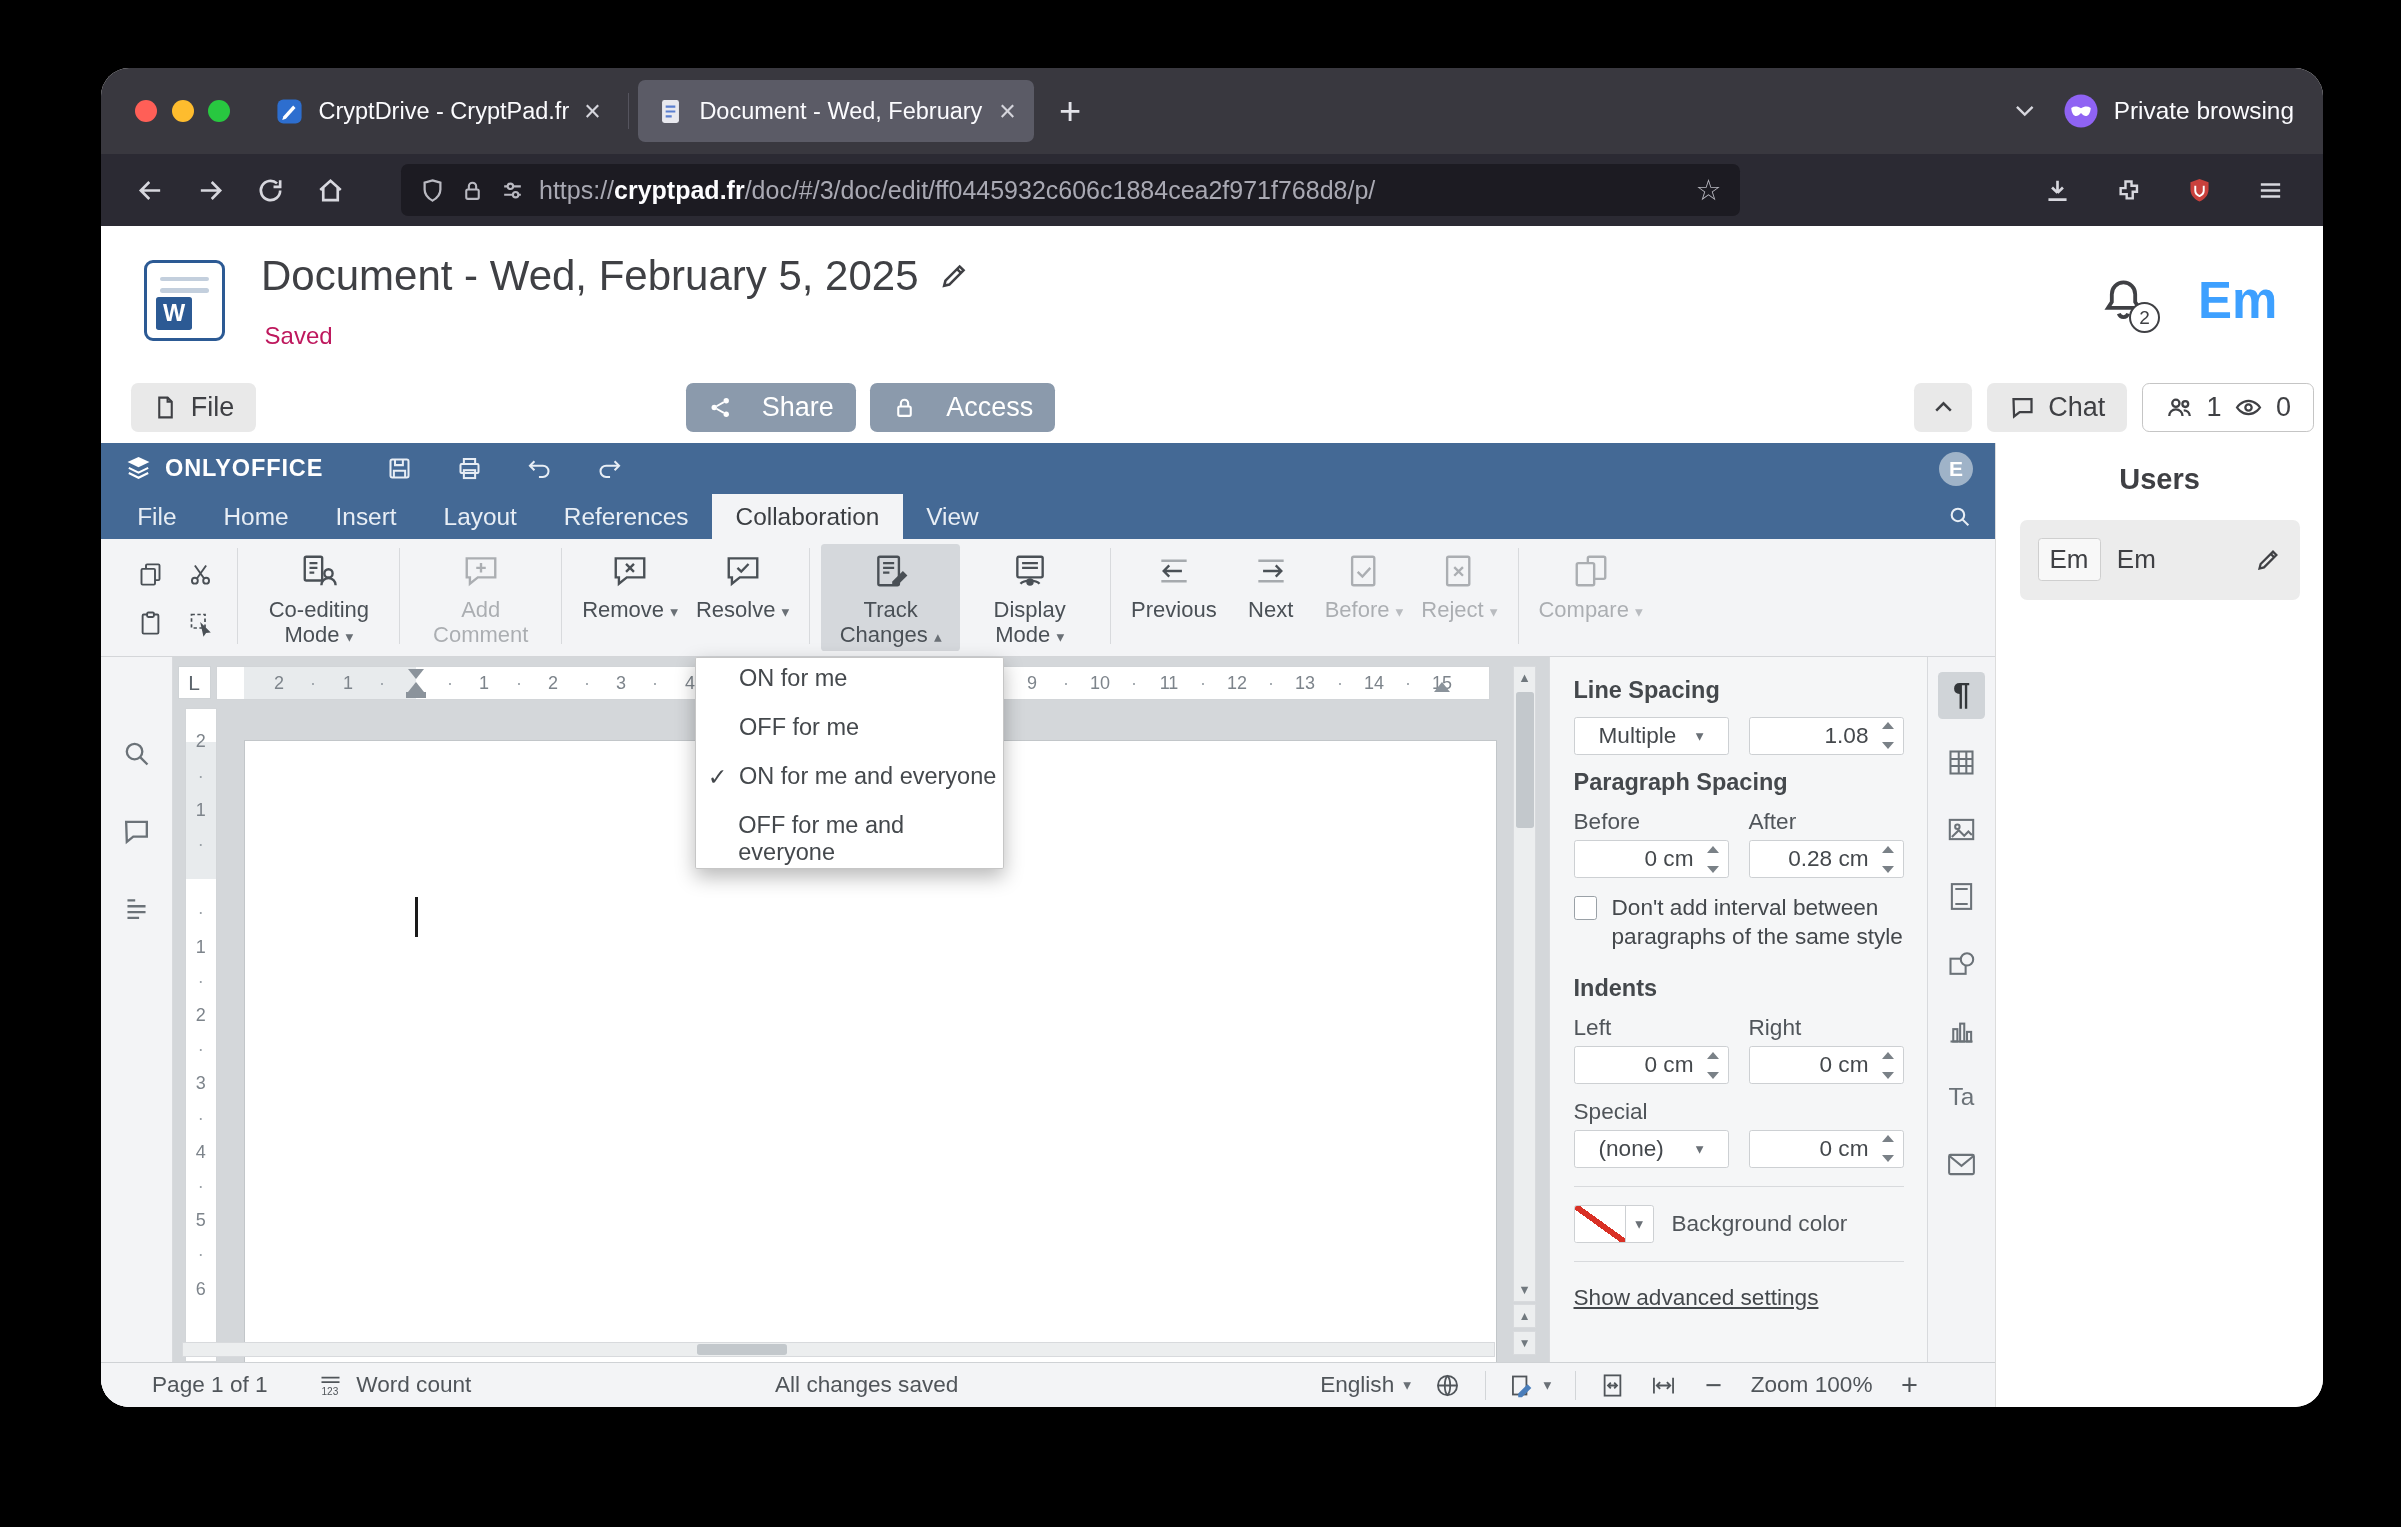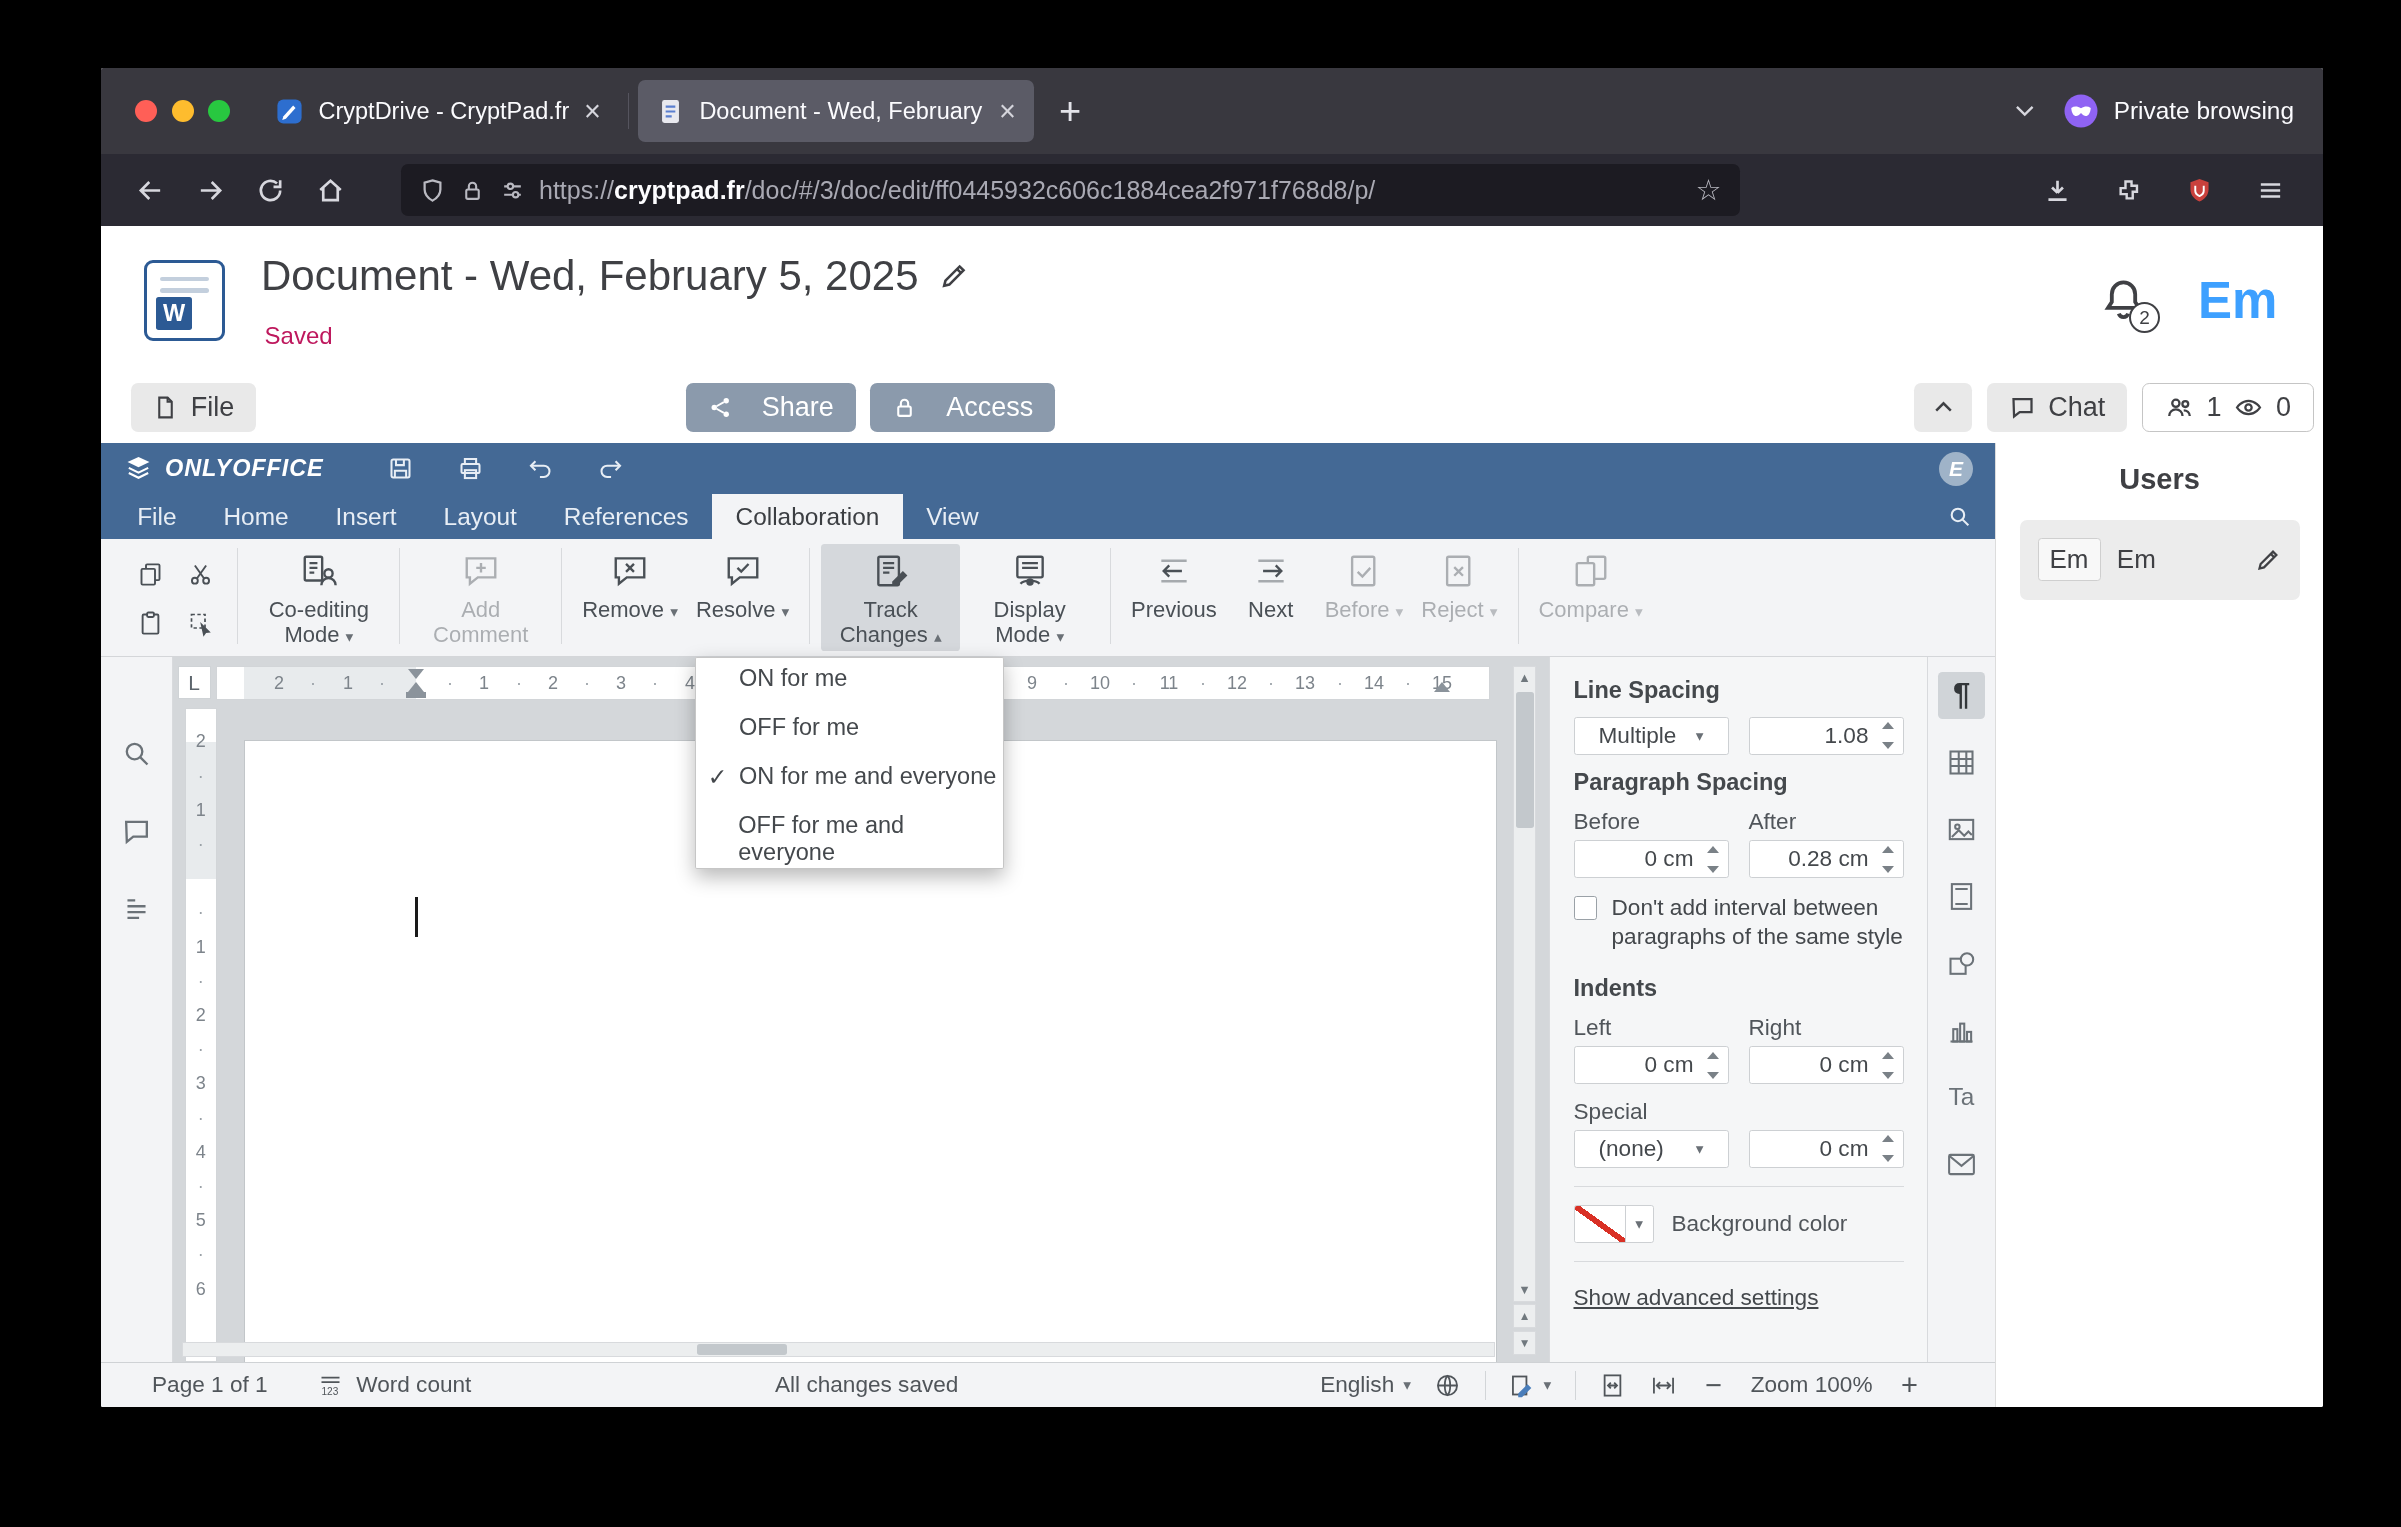--- a/index.html
+++ b/index.html
@@ -1,19 +1,19 @@
 <!DOCTYPE html>
 <html style="font-size:14.5px"><head>
 <meta charset="utf-8">
 <style>
   * { margin:0; padding:0; box-sizing:border-box; }
   html,body { background:#000; }
   body { font-family:"Liberation Sans",sans-serif; }
   .stage { position:relative; width:2401px; height:1527px; background:#000; overflow:hidden; }
-  .window { position:absolute; left:101px; top:68px; width:2222px; height:1339px; border-radius:2px;
+  .window { position:absolute; left:101px; top:68px; width:2222px; height:1339px; border-radius:28px;
             overflow:hidden; background:#fff; display:flex; flex-direction:column; }
   svg { display:block; }
 
   
   .tabbar { height:86px; background:#39383f; display:flex; align-items:center; flex-shrink:0; color:#fbfbfe; }
   .lights { display:flex; gap:14.5px; padding:0 27px 0 34px; }
   .light { width:22px; height:22px; border-radius:50%; }
   .tab { display:flex; align-items:center; gap:14.5px; height:62px; border-radius:7.2px; padding:0 18px; width:362px; }
   .tab.active { background:#5b5b66; width:396px; }
   .tab-title { flex:1; font-size:23.5px; white-space:nowrap; overflow:hidden; }
@@ -57,21 +57,21 @@
   .btn-slate { background:#8b9aac; color:#fff;gap:29px; }
   .btn-outline { background:#fff; border:0.9px solid #c5c5c5; color:#3f4044; }
   .pt-center { display:flex; gap:14.5px; margin:0 auto; }
   .pt-right { display:flex; gap:14.5px; margin-left:auto; align-items:center; }
   .collapse-btn { width:58px; justify-content:center; padding:0; }
 
   
   .editor-row { flex:1; display:flex; min-height:0; }
   .editor { width:1894px; position:relative; display:flex; flex-direction:column; background:#fff; }
 
-  .oo-header { height:51px; background:#446995; display:flex; align-items:center; padding:0 22px; color:#e8eef5; flex-shrink:0;font-style:italic; }
+  .oo-header { height:51px; background:#446995; display:flex; align-items:center; padding:0 22px; color:#e8eef5; flex-shrink:0; }
   .oo-logo { display:flex; align-items:center; gap:11px; font-size:23.5px; font-weight:700; letter-spacing:0.9px; color:#fff; margin-right:63px; }
   .oo-quick { display:flex; gap:43px; align-items:center; }
   .oo-acct { margin-left:auto; width:34px; height:34px; border-radius:50%; background:#9fb3c8; color:#fff;
              font-size:21px; font-weight:700; display:flex; align-items:center; justify-content:center; }
 
   .oo-menubar { height:45px; background:#446995; display:flex; align-items:stretch; padding-left:12.7px; flex-shrink:0; }
   .mtab { display:flex; align-items:center; padding:0 23.5px; font-size:24.4px; color:#e8eef5; }
   .mtab.active { background:#f3f4f6; color:#3b3e42; }
   .menu-search { margin-left:auto; display:flex; align-items:center; padding-right:23.5px; color:#e8eef5; }
 

